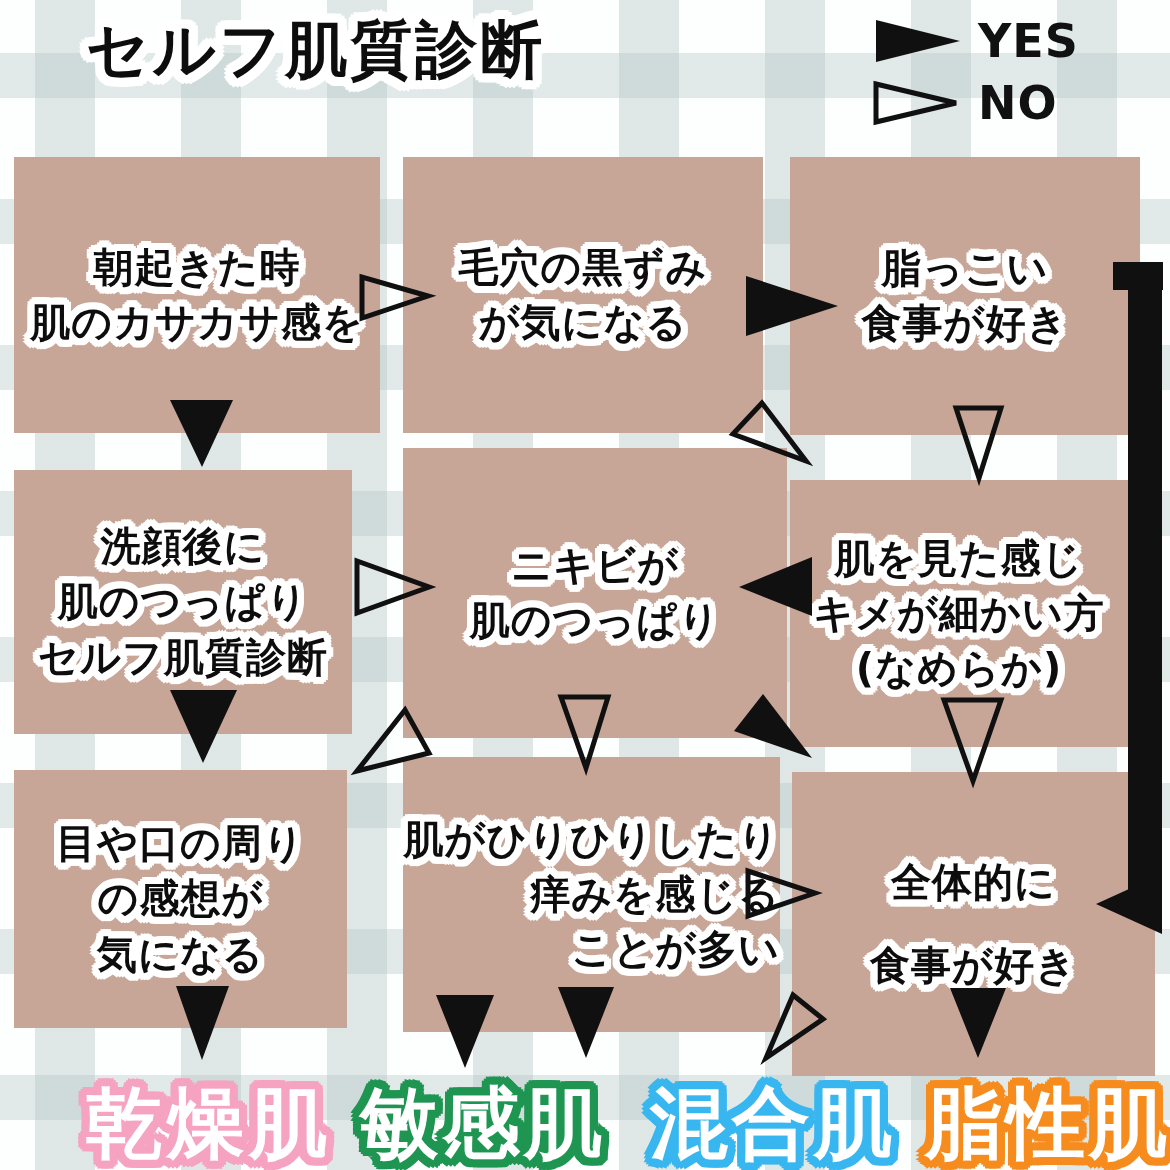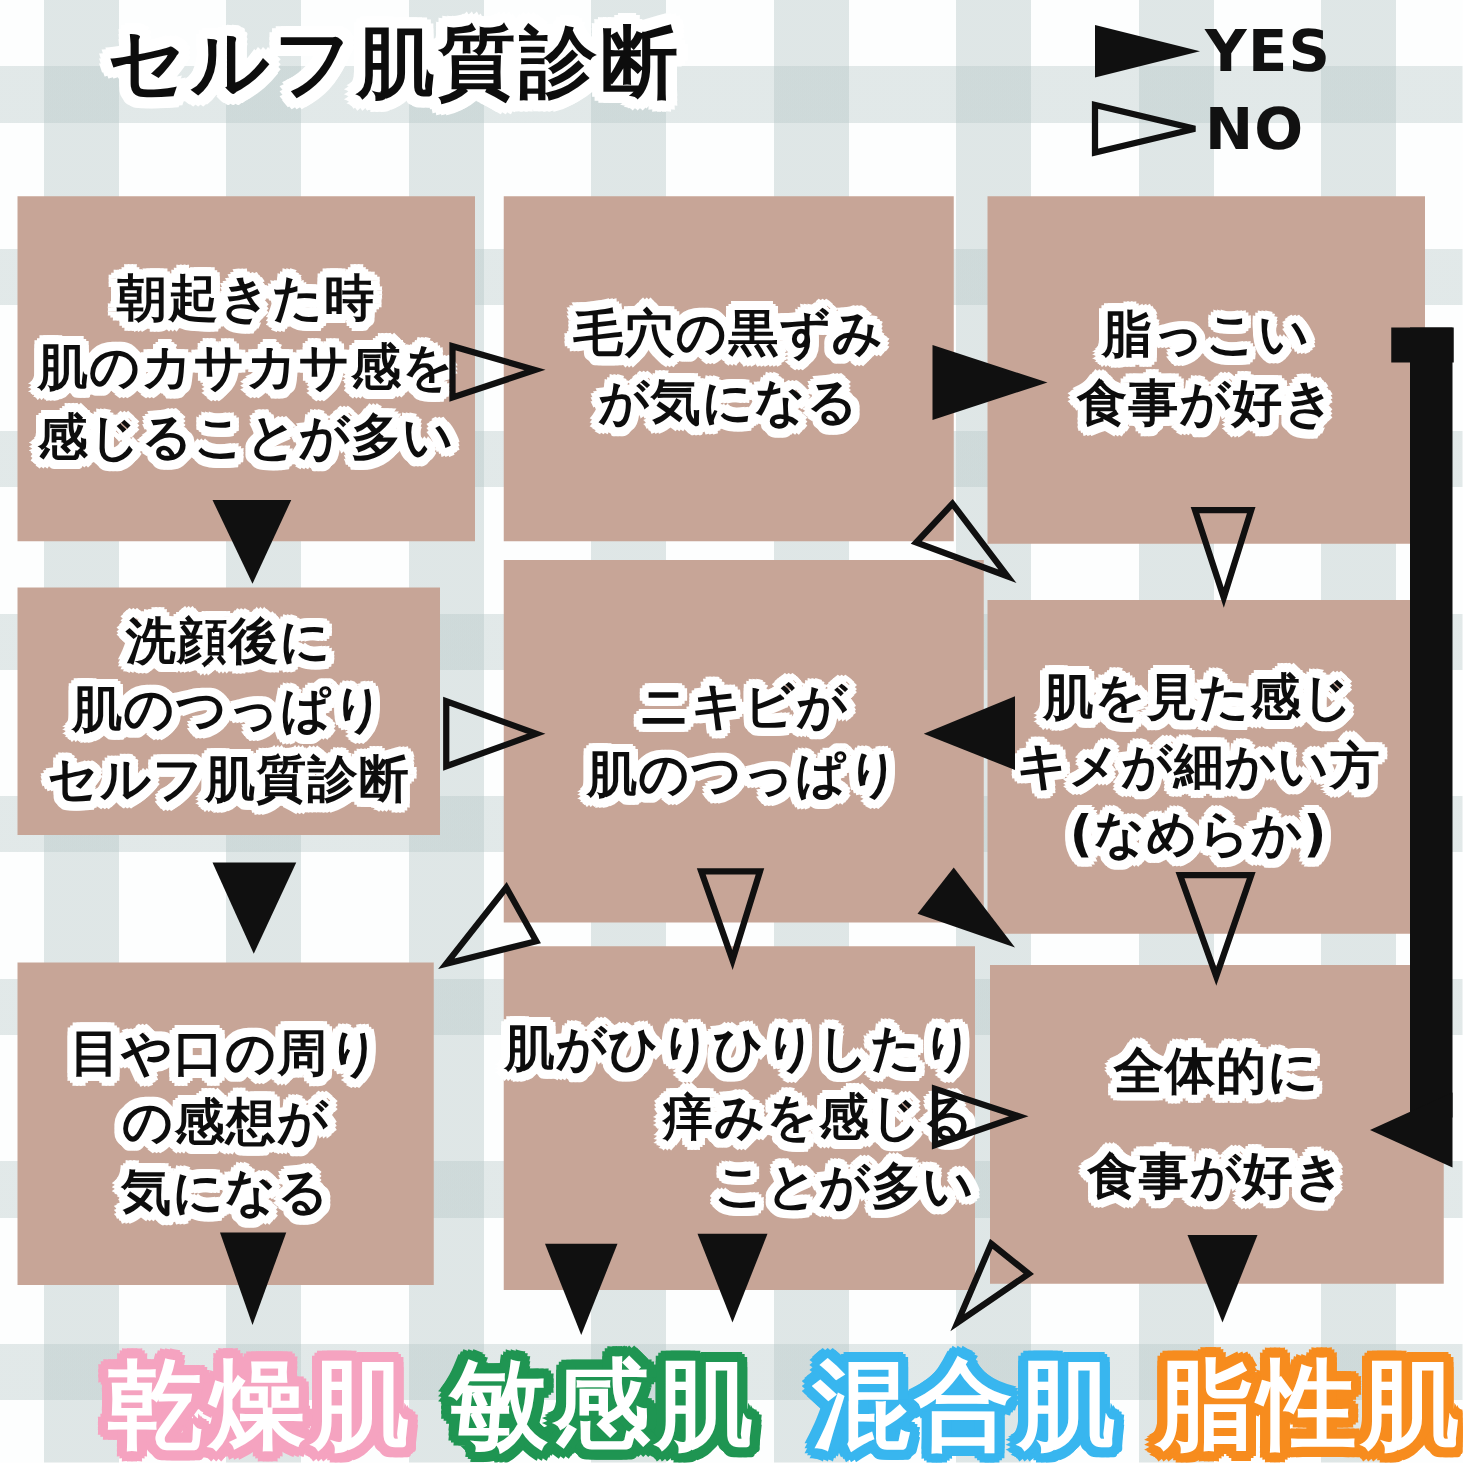--- a/index.html
+++ b/index.html
@@ -14,21 +14,21 @@
   .title{
     position:absolute;left:86px;top:8px;
     font-size:62px;font-weight:800;color:#0d0d0d;letter-spacing:3px;white-space:nowrap;
     text-shadow:
       9px 0 0 #fff,-9px 0 0 #fff,0 9px 0 #fff,0 -9px 0 #fff,
       7px 7px 0 #fff,-7px 7px 0 #fff,7px -7px 0 #fff,-7px -7px 0 #fff,
       9px 4px 0 #fff,-9px 4px 0 #fff,9px -4px 0 #fff,-9px -4px 0 #fff,
       4px 9px 0 #fff,-4px 9px 0 #fff,4px -9px 0 #fff,-4px -9px 0 #fff;
   }
   .legend{position:absolute;left:872px;top:10px;width:290px;}
-  .legend-row{display:flex;align-items:center;height:62px;}
+  .legend-row{display:flex;align-items:center;gap:14px;height:62px;}
   .legend-label{font-size:46px;font-weight:700;color:#111;letter-spacing:1px;}
   .qbox{
     position:absolute;background:var(--box-bg,#c7a597);
     display:flex;flex-direction:column;align-items:center;justify-content:center;
   }
   .qline{
     display:block;font-size:40px;font-weight:800;color:#0d0d0d;line-height:1.38;
     white-space:nowrap;letter-spacing:1px;
     text-shadow:
       7px 0 0 #fff,-7px 0 0 #fff,0 7px 0 #fff,0 -7px 0 #fff,
@@ -68,36 +68,35 @@
       <svg width="92" height="46" viewBox="0 0 92 46">
         <polygon points="4,4 4,42 84,23" class="arr-outline"></polygon>
       </svg>
       <span class="legend-label">NO</span>
     </div>
   </div>
 
   <div class="qbox" style="left:14px;top:157px;width:366px;height:276px;">
     <span class="qline">朝起きた時</span>
     <span class="qline">肌のカサカサ感を</span>
-    <span class="qline">感じることが多い</span>
   </div>
 
   <div class="qbox" style="left:403px;top:157px;width:360px;height:276px;">
     <span class="qline">毛穴の黒ずみ</span>
     <span class="qline">が気になる</span>
 
   </div>
 
   <div class="qbox" style="left:790px;top:157px;width:350px;height:278px;">
     <span class="qline">脂っこい</span>
     <span class="qline">食事が好き</span>
 
   </div>
 
-  <div class="qbox" style="left:14px;top:470px;width:338px;height:198px;">
+  <div class="qbox" style="left:14px;top:470px;width:338px;height:264px;">
     <span class="qline">洗顔後に</span>
     <span class="qline">肌のつっぱり</span>
     <span class="qline">セルフ肌質診断</span>
   </div>
 
   <div class="qbox" style="left:403px;top:448px;width:384px;height:290px;">
     <span class="qline">ニキビが</span>
     <span class="qline">肌のつっぱり</span>
 
   </div>
@@ -113,21 +112,21 @@
     <span class="qline">の感想が</span>
     <span class="qline">気になる</span>
   </div>
 
   <div class="qbox" style="left:403px;top:757px;width:377px;height:275px;align-items:flex-end;">
     <span class="qline">肌がひりひりしたり</span>
     <span class="qline">痒みを感じる</span>
     <span class="qline">ことが多い</span>
   </div>
 
-  <div class="qbox" style="left:792px;top:772px;width:363px;height:255px;gap:28px;">
+  <div class="qbox" style="left:792px;top:772px;width:363px;height:304px;gap:28px;">
     <span class="qline">全体的に</span>
     <span class="qline">食事が好き</span>
 
   </div>
 
   <svg id="arrow-layer" width="1170" height="1170" viewBox="0 0 1170 1170">
 
     <polygon class="arr-filled" points="170,400 233,400 202,467"></polygon>
     <polygon class="arr-filled" points="746,276 746,336 838,306"></polygon>
     <polygon class="arr-filled" points="739,587 812,557 812,616"></polygon>

